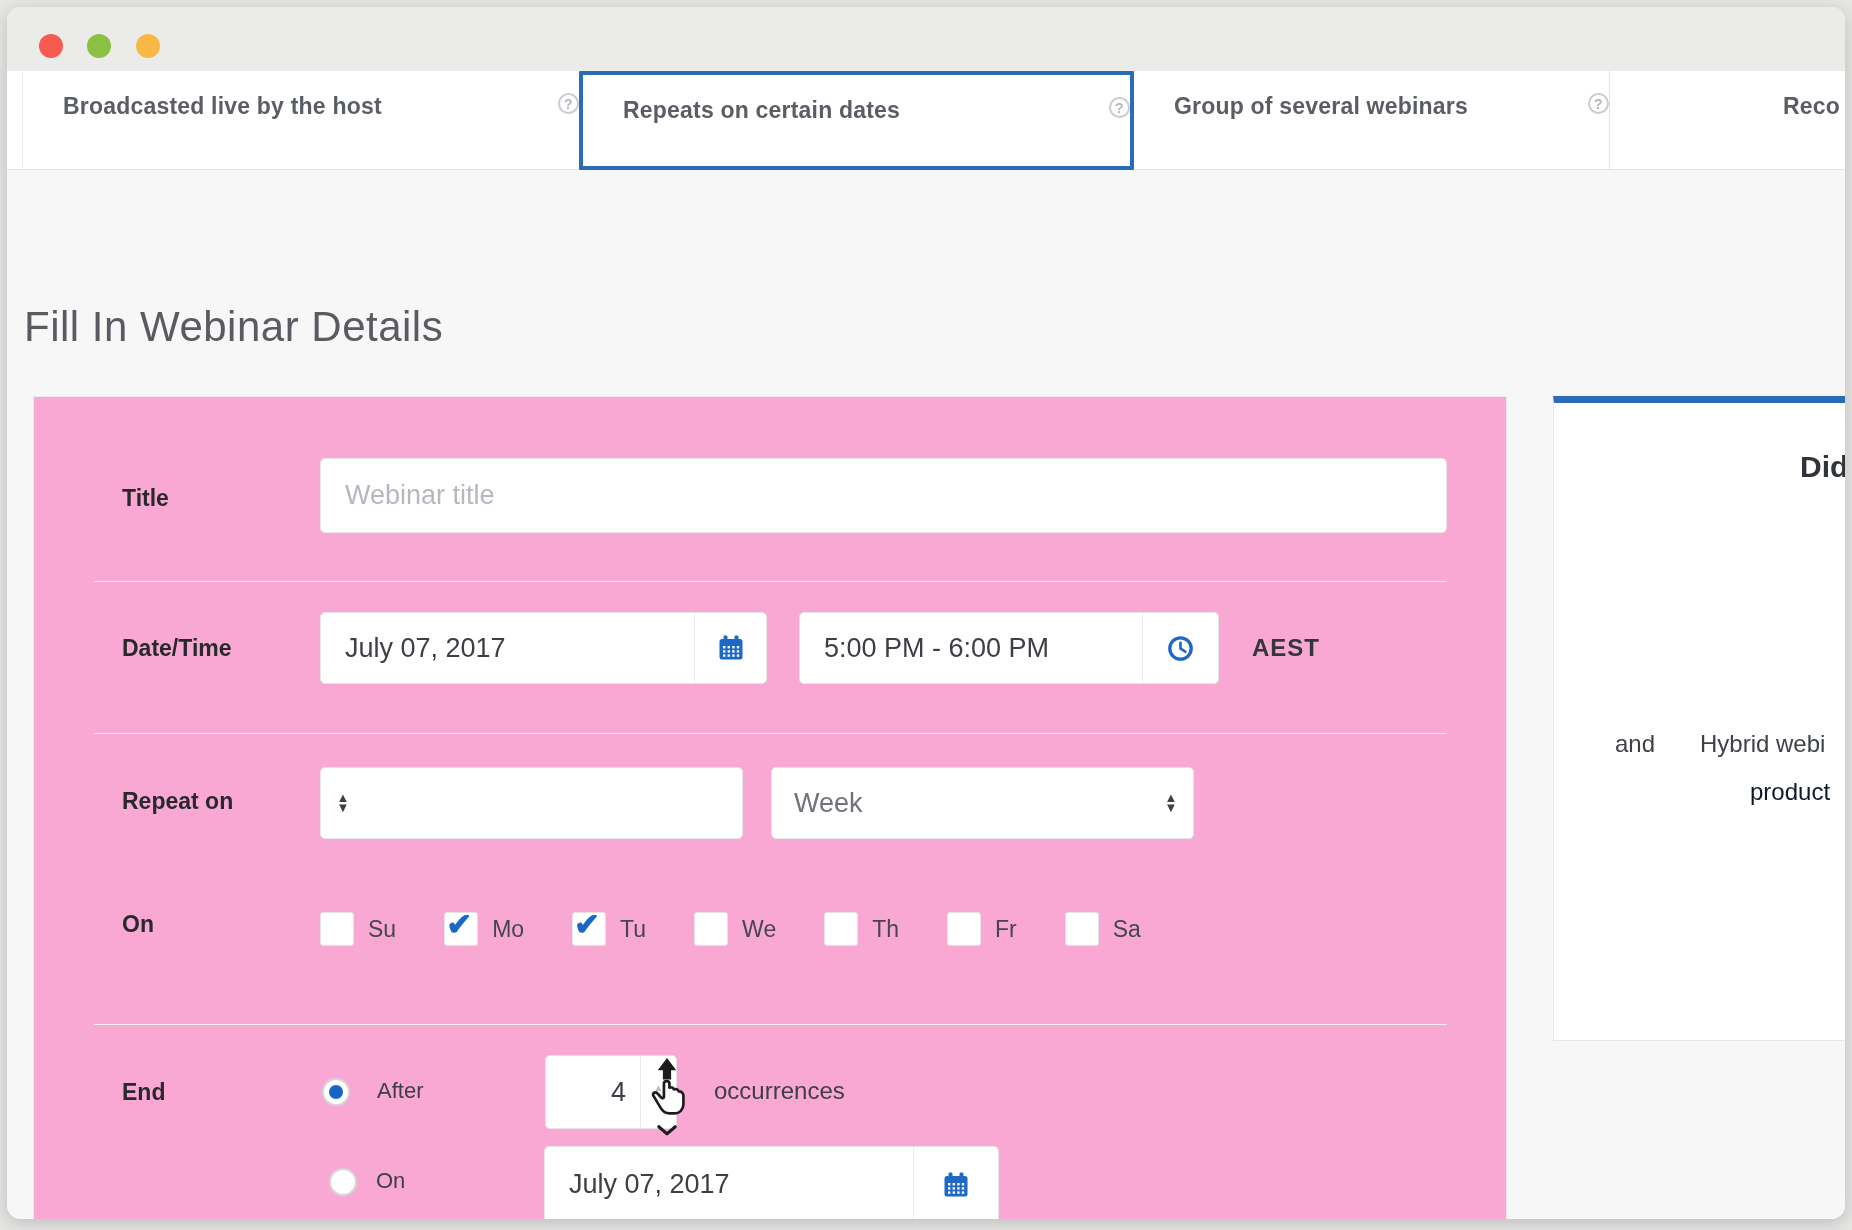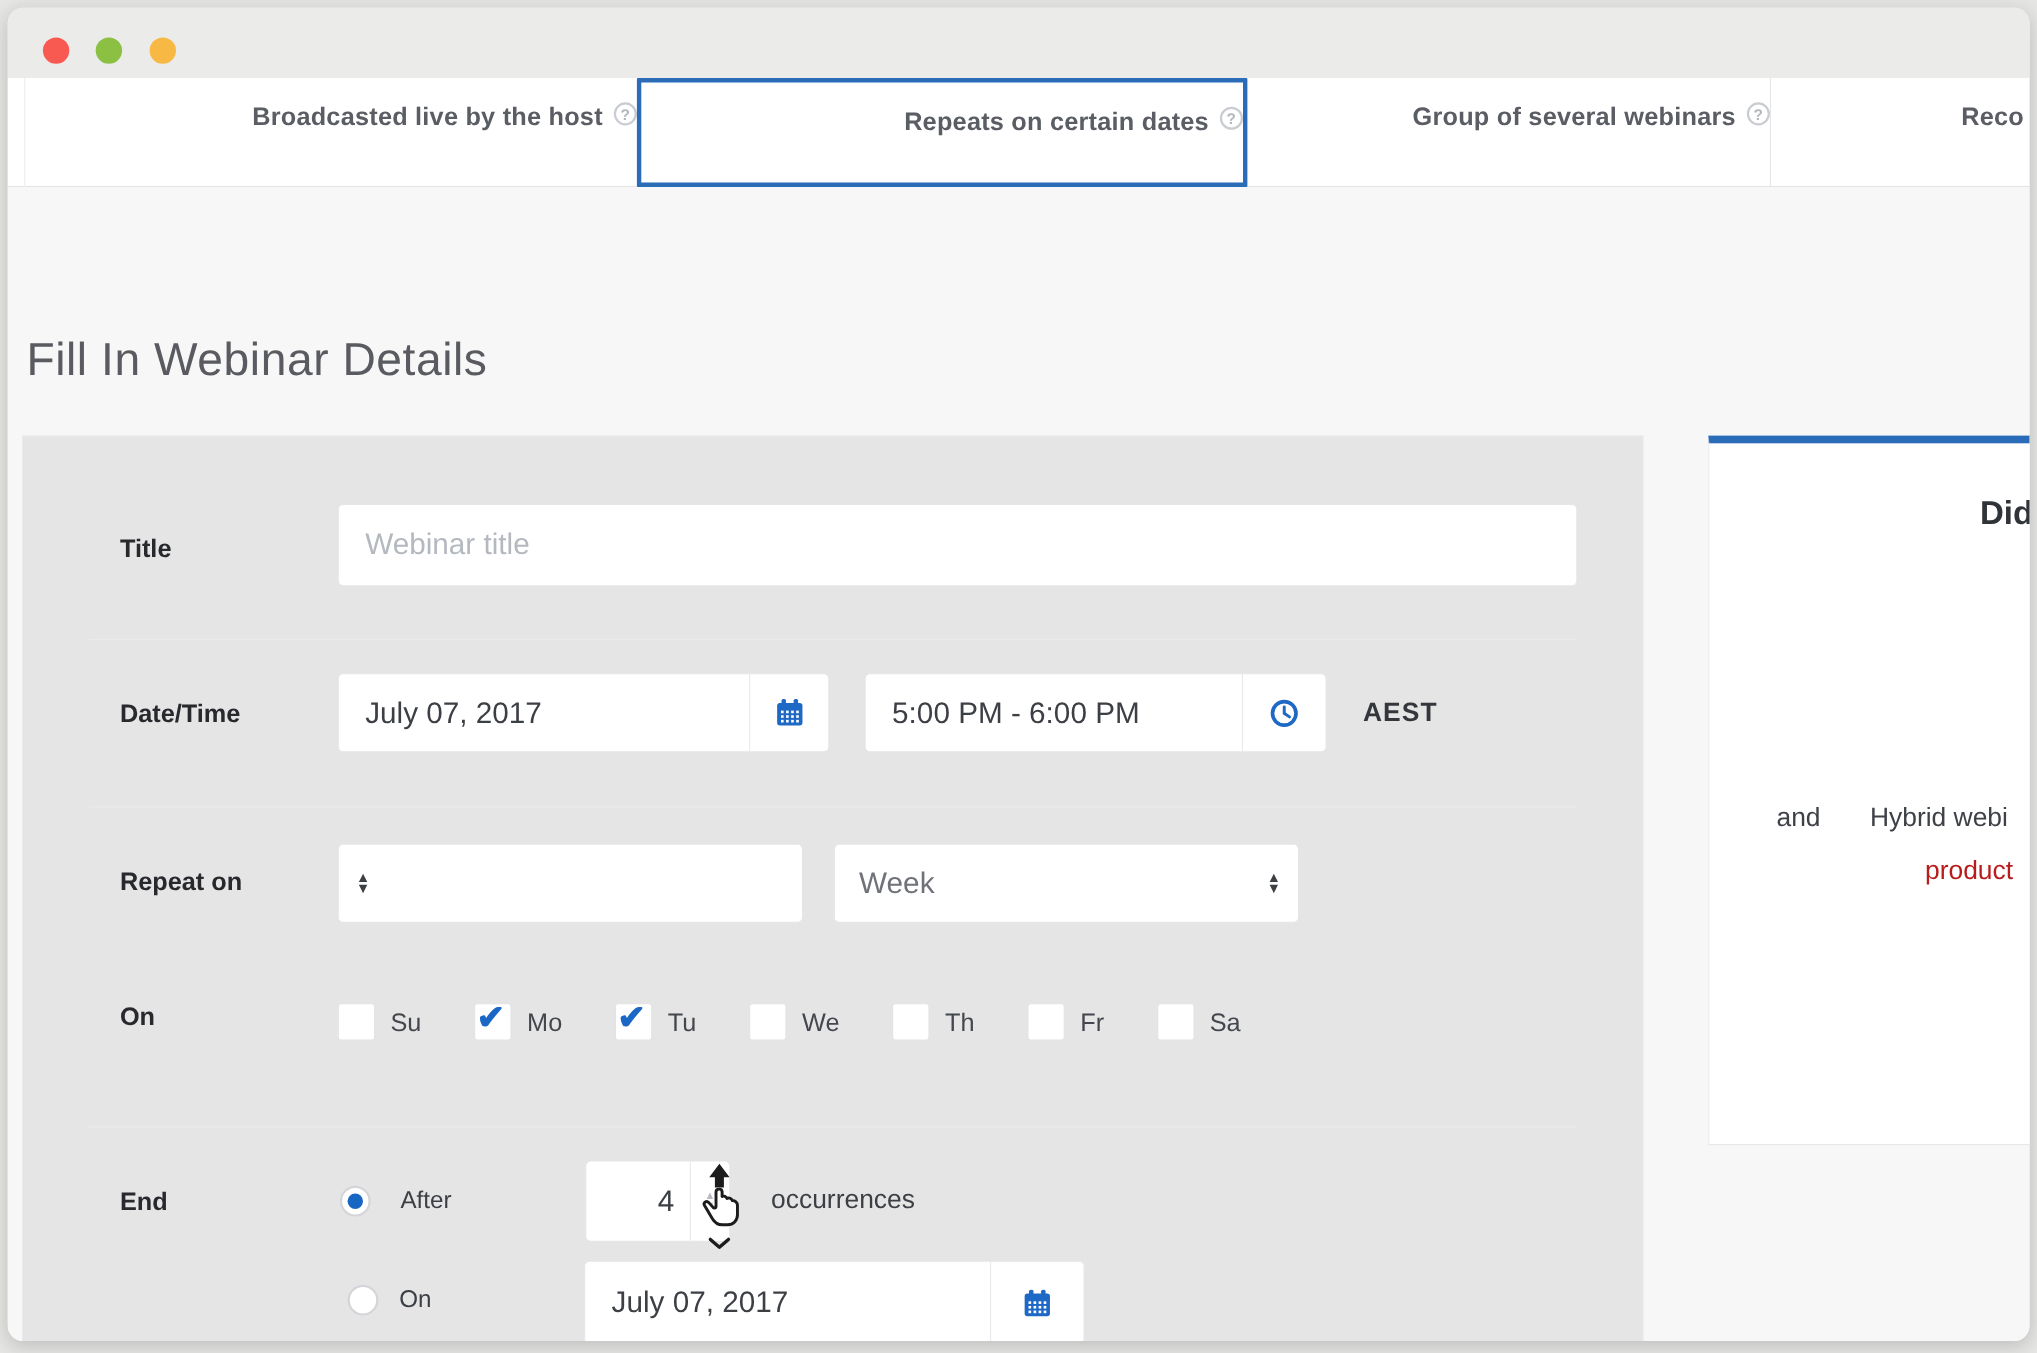--- a/index.html
+++ b/index.html
@@ -17,42 +17,42 @@
   }
   
   .titlebar { position:absolute; left:0; top:0; width:100%; height:64px; background:#ebebea; }
   .light { position:absolute; top:27px; width:24px; height:24px; border-radius:50%; }
   .light.red    { left:32px;  background:#f85a52; }
   .light.green  { left:80px;  background:#8bc043; }
   .light.orange { left:129px; background:#f7b944; }
   
   .tabbar { position:absolute; left:0; top:64px; width:100%; height:99px; background:#fff; border-bottom:1px solid #e4e4e7; }
   .tab {
-    position:absolute; top:0; height:99px; display:flex; justify-content:flex-end;
-    padding-top:22px; font-size:23px; font-weight:700; color:#5a5d63; letter-spacing:.2px;
+    position:absolute; top:0; height:99px; display:flex; justify-content:space-between;
+    padding-top:22px; font-size:23px; font-weight:700; color:#5a5d63; letter-spacing:.2px;padding-left:40px;
   }
   .tab .lbl { white-space:nowrap; }
   .tab1 { left:15px;   width:557px; border-left:1px solid #ededf0;}
   .tab2 { left:572px;  width:555px; border:4px solid #2b6cb8; border-radius:1px; }
   .tab3 { left:1127px; width:476px; border-right:1px solid #e4e4e7; }
   .tab4 { left:1685px; width:180px; justify-content:flex-start; padding-left:91px; }
   .help {
     display:inline-block; width:21px; height:21px; border:2px solid #c9ccd2; border-radius:50%;
     color:#b3b6bd; font-size:14px; font-weight:700; text-align:center; line-height:18px;
     margin-left:10px; vertical-align:2px;
   }
   
   .content { position:absolute; left:0; top:163px; width:100%; height:1049px; background:#f7f7f8; }
   .page-heading {
     position:absolute; left:17px; top:296px; font-size:42px; font-weight:400;
     color:#595b60; letter-spacing:.5px;
   }
   .card {
-    position:absolute; left:13px; top:389px; width:1474px; height:824px;
-    background:#e5e5e5; border:1px solid #eaeaec; border-bottom:none;
+    position:absolute; left:26px; top:389px; width:1474px; height:824px;
+    background:#f9a8d4; border:1px solid #eaeaec; border-bottom:none;
   }
   .sep { position:absolute; left:60px; width:1353px; height:1px; background:#ececef; }
   .flabel { position:absolute; font-size:23px; font-weight:700; color:#27292d; }
   .box {
     position:absolute; background:#fff; border:1px solid #e6e6e9; border-radius:5px;
     display:flex; align-items:center;
   }
   .box input {
     border:none; outline:none; background:transparent; font-family:"Liberation Sans",sans-serif;
     font-size:27px; color:#3c3f44; width:100%; padding:0 24px;
@@ -84,21 +84,21 @@
     align-items:center; justify-content:center; color:#b7bac0; font-size:10px; line-height:9px; }
   .cursor { position:absolute; left:610px; top:660px; width:46px; height:80px; z-index:5; }
   
   .panel {
     position:absolute; left:1546px; top:389px; width:306px; height:645px;
     background:#fff; border:1px solid #e8e8ea; border-top:7px solid #2b6cb8;
   }
   .panel-heading { position:absolute; left:1793px; top:443px; font-size:30px; font-weight:700; color:#303338; white-space:nowrap; }
   .panel-and  { position:absolute; left:1608px; top:723px; font-size:24px; color:#3e4146; }
   .panel-link { position:absolute; left:1693px; top:723px; font-size:24px; color:#3e4146; white-space:nowrap; }
-  .panel-l2   { position:absolute; left:1743px; top:771px; font-size:24px; color:#b91c1c; white-space:nowrap; }
+  .panel-l2   { position:absolute; left:1743px; top:771px; font-size:24px; color:#0f172a; white-space:nowrap; }
 </style>
 </head>
 <body>
 
 <div class="window">
 
   <div class="titlebar">
     <span class="light red"></span>
     <span class="light green"></span>
     <span class="light orange"></span>

